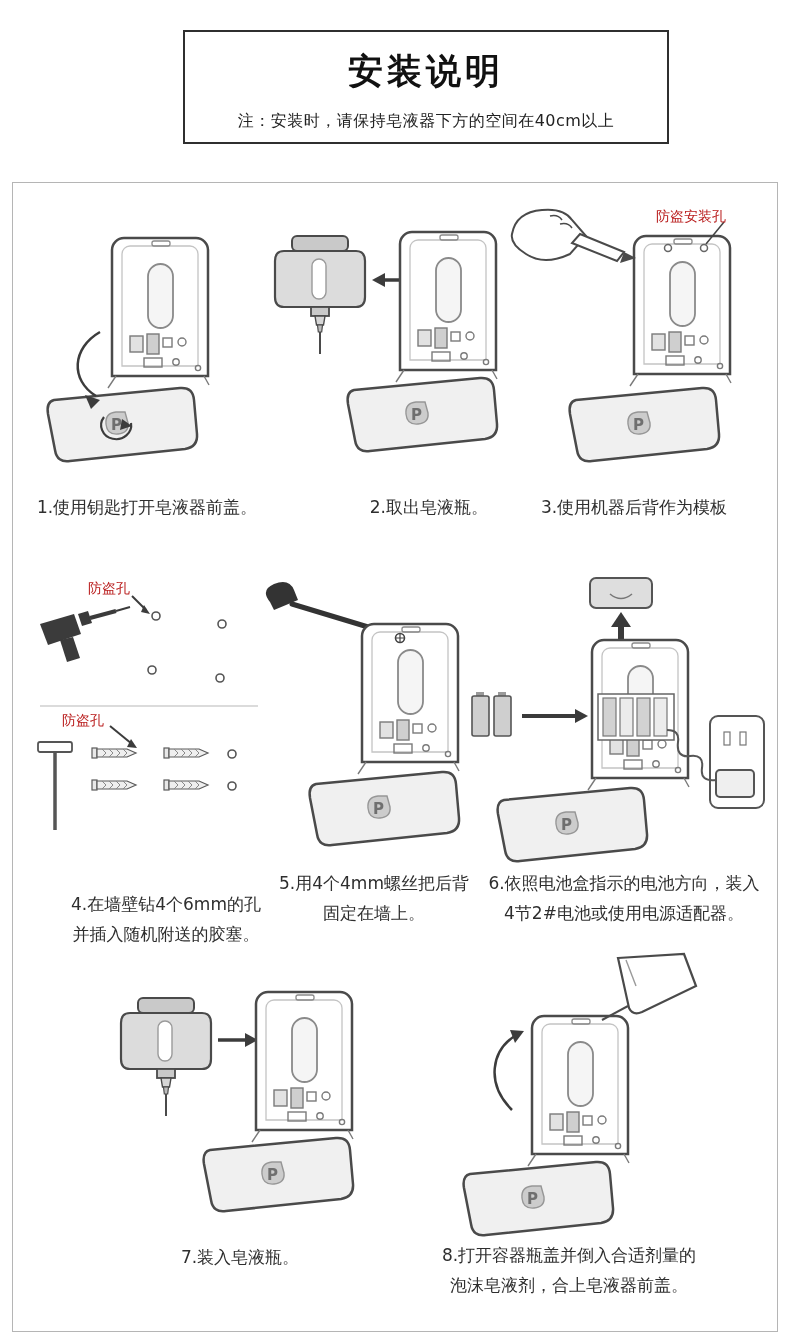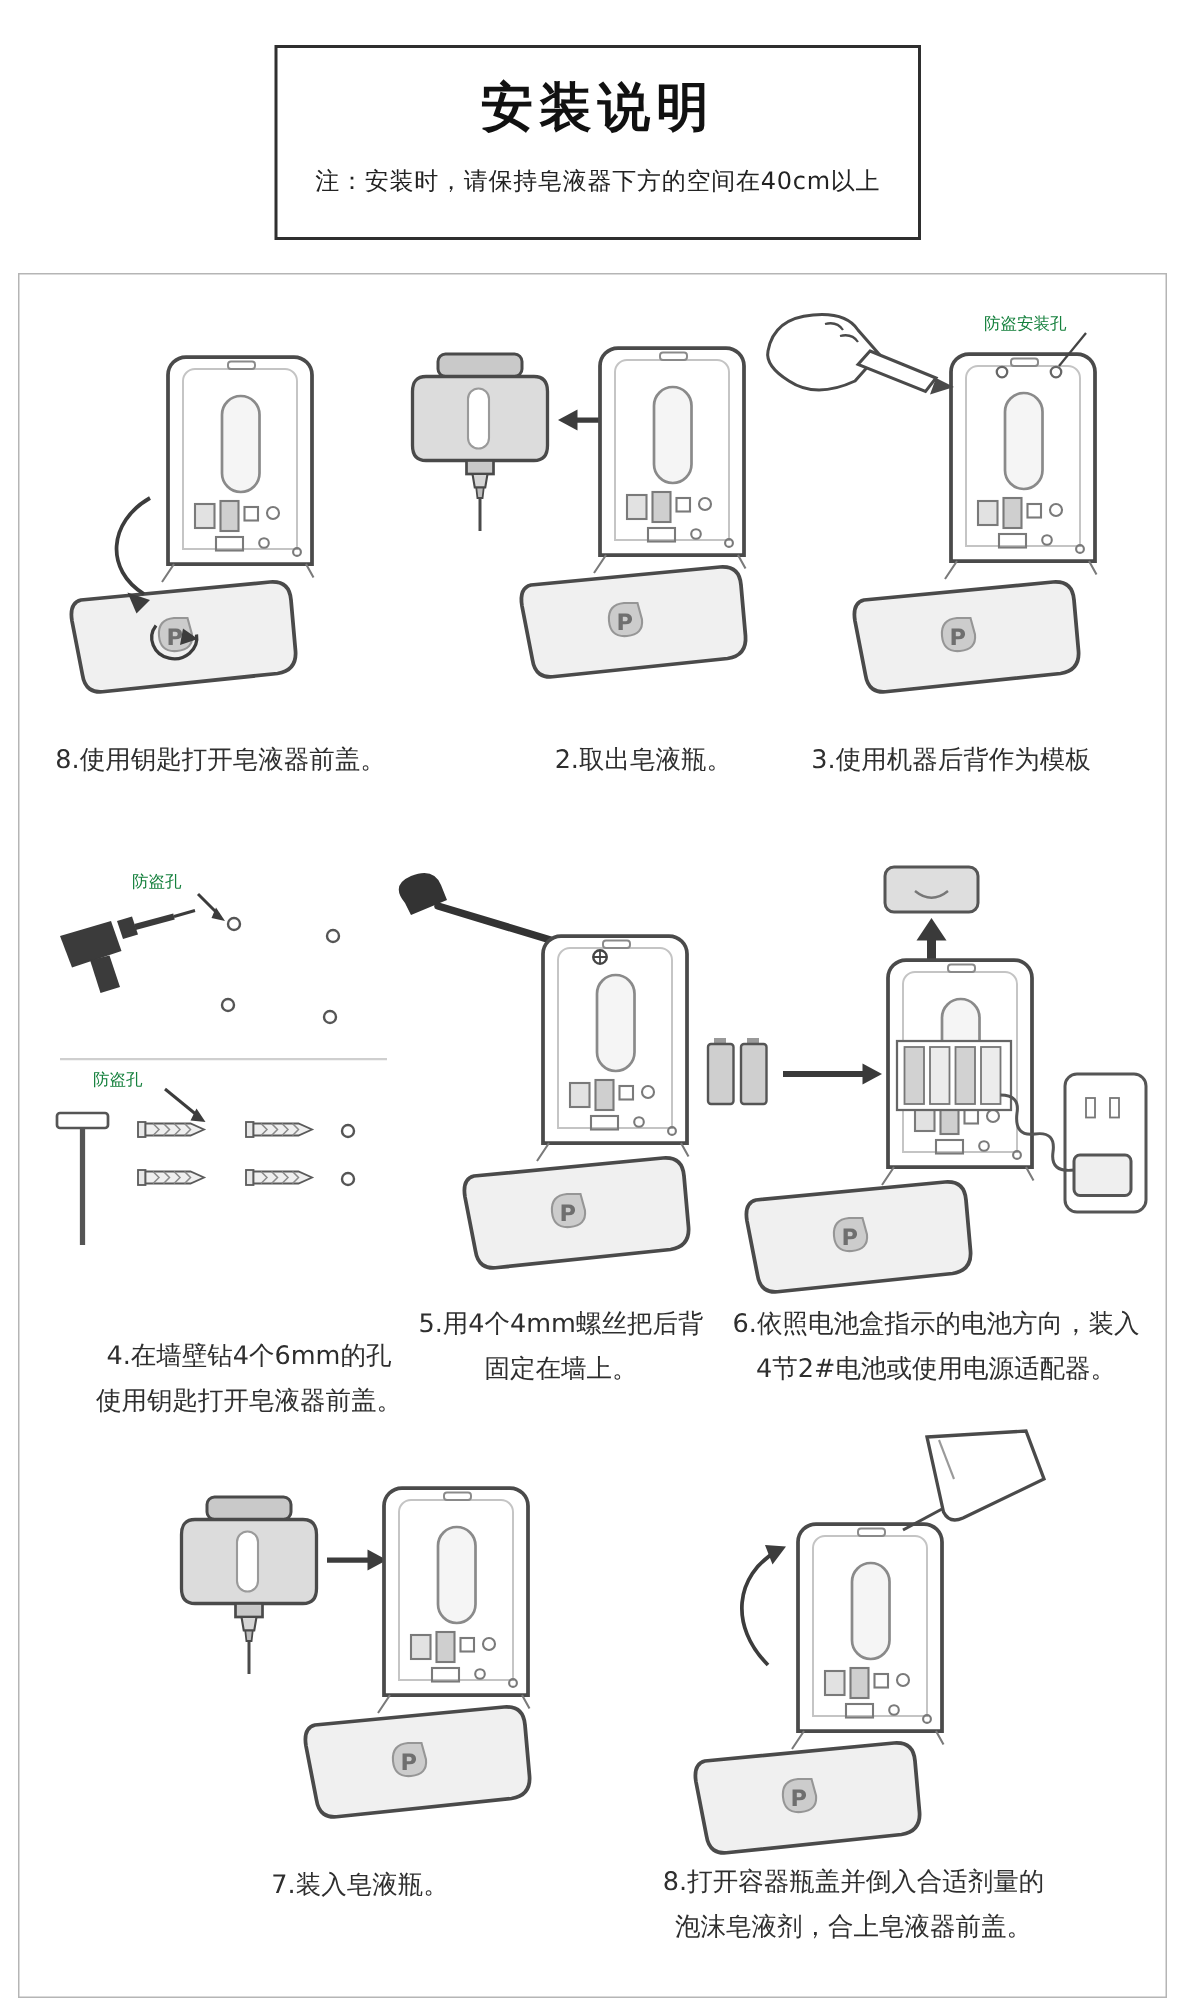--- a/index.html
+++ b/index.html
@@ -6,35 +6,35 @@
   html, body { width: 790px; }
   body {
     position: relative;
     width: 790px; height: 1339px;
     background: #ffffff;
     font-family: "DejaVu Sans", "Liberation Sans", sans-serif;
     color: #2e2e2e;
     overflow: hidden;
   }
   .title-box {
-    position: absolute; left: 183px; top: 30px; width: 431px;
+    position: absolute; left: 183px; top: 30px; width: 486px;
     border: 2px solid #2f2f2f; background: #fff;
-    text-align: center; padding: 16px 8px 26px;
+    text-align: center; padding: 16px 8px 10px;
   }
   .title { font-size: 35px; font-weight: 600; letter-spacing: 4px; color: #111; }
   .note  { font-size: 16px; margin-top: 16px; letter-spacing: 0.5px; color: #222; }
   .main-box {
     position: absolute; left: 12px; top: 182px; width: 766px; height: 1150px;
     border: 1px solid #b5b5b5; background: #fff;
   }
   .ill { position: absolute; }
   .ill svg { display: block; }
   .cap { position: absolute; font-size: 17px; line-height: 30px; color: #2e2e2e; text-align: center; }
   .cap.center { text-align: center; }
-  .ann { position: absolute; font-size: 11px; color: #15803d; white-space: nowrap; }
+  .ann { position: absolute; font-size: 14px; color: #b91c1c; white-space: nowrap; }
 </style>
 </head>
 <body>
 
 <svg width="0" height="0" style="position:absolute" aria-hidden="true" xmlns="http://www.w3.org/2000/svg">
   <defs>
     <g id="unit">
       <path d="M78,10 h72 a12,12 0 0 1 12,12 v126 h-96 V22 a12,12 0 0 1 12,-12 z" fill="#ffffff" stroke="#4a4a4a" stroke-width="2.5"></path>
       <path d="M84,18 h60 a8,8 0 0 1 8,8 v112 h-76 V26 a8,8 0 0 1 8,-8 z" fill="none" stroke="#c4c4c4" stroke-width="1.3"></path>
       <rect x="106" y="13" width="18" height="5" rx="2" fill="none" stroke="#8a8a8a" stroke-width="1.3"></rect>
@@ -239,31 +239,31 @@
     </g>
     <g>
       <path d="M92,158 C66,132 70,98 98,82" fill="none" stroke="#3c3c3c" stroke-width="2.5"></path>
       <path d="M104,79 l-14,-1 5,13 z" fill="#3c3c3c"></path>
     </g>
     <use href="#cover" transform="translate(34,208)"></use>
   </svg>
 </div>
 
 <div class="cap center" style="left:22px; top:492px; width:250px;">
-  <div>8.使用钥匙打开皂液器前盖。</div>
+  <div>1.使用钥匙打开皂液器前盖。</div>
 </div>
 <div class="cap center" style="left:288px; top:492px; width:200px;text-align:right;">
   <div>2.取出皂液瓶。</div>
 </div>
 <div class="cap" style="left:498px; top:492px; width:272px;">
   <div>3.使用机器后背作为模板</div>
 </div>
 <div class="cap" style="left:46px; top:868px; width:240px;margin-top:21px;">
   <div>4.在墙壁钻4个6mm的孔</div>
-  <div>使用钥匙打开皂液器前盖。</div>
+  <div>并插入随机附送的胶塞。</div>
 </div>
 <div class="cap" style="left:264px; top:868px; width:220px;">
   <div>5.用4个4mm螺丝把后背</div>
   <div>固定在墙上。</div>
 </div>
 <div class="cap" style="left:474px; top:868px; width:300px;">
   <div>6.依照电池盒指示的电池方向，装入</div>
   <div>4节2#电池或使用电源适配器。</div>
 </div>
 <div class="cap center" style="left:140px; top:1242px; width:200px;">

